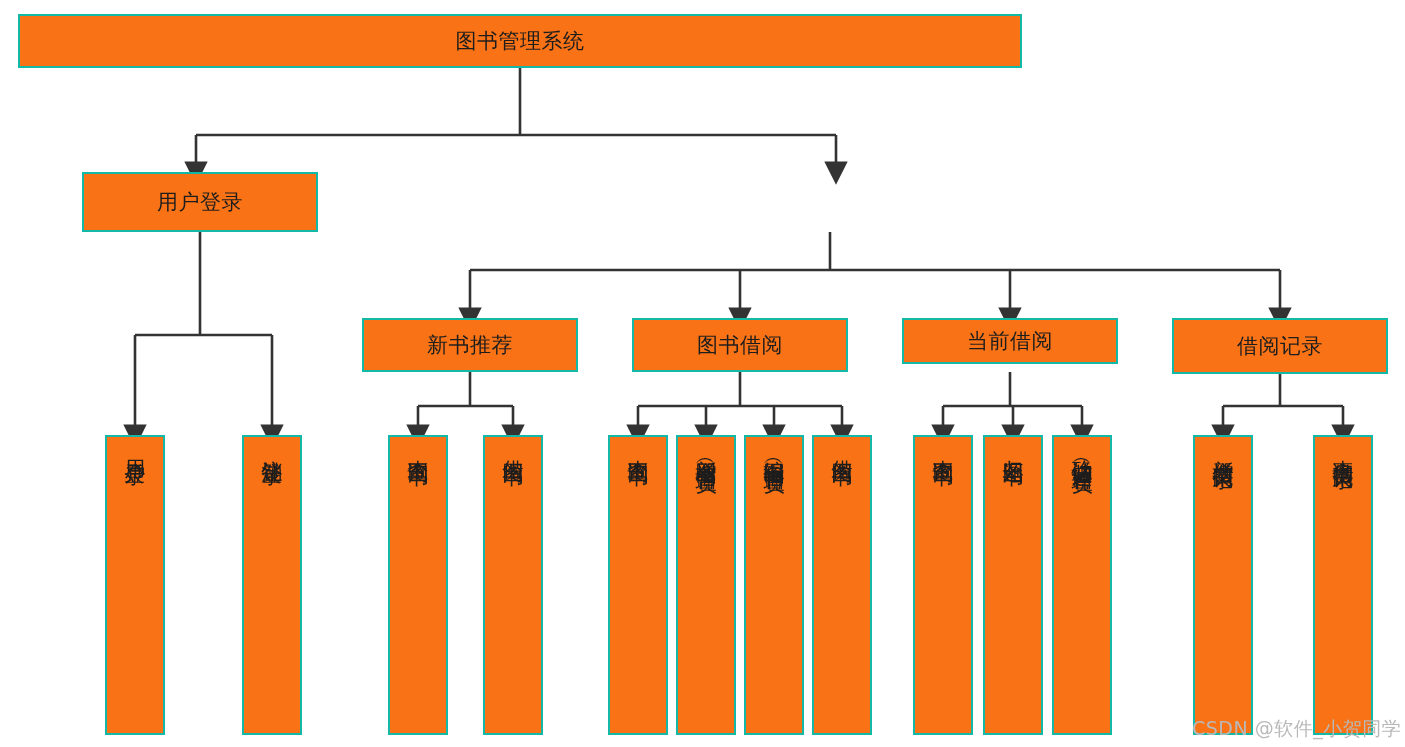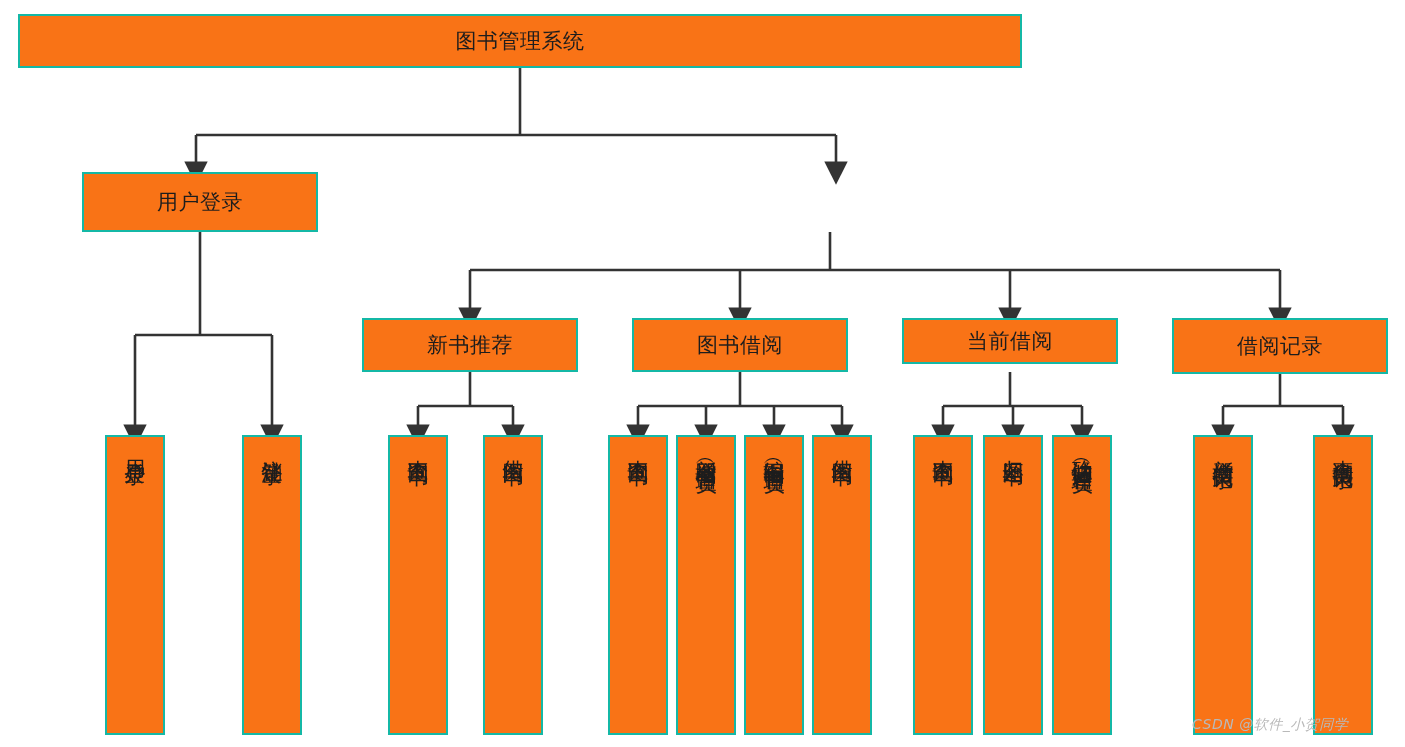--- a/index.html
+++ b/index.html
@@ -50,26 +50,25 @@
     text-orientation:upright;
     font-size:21px;
     line-height:1.05;
     letter-spacing:2px;
     white-space:normal;
     max-height:285px;
   }
   .node.vert.tall .lbl{ max-height:292px; }
   .watermark{
     position:absolute;
-    font-size:14px;
+    font-size:19px;
     color:#b9b9b9;
     white-space:nowrap;
     z-index:3;
     letter-spacing:0.5px;
-    font-style:italic;
   }
 </style>
 </head>
 <body>
 
 <div id="canvas">
 
   <svg class="edges" viewBox="0 0 1405 747">
     <defs>
       <marker id="arrow" markerWidth="9" markerHeight="9" refX="1" refY="4.5" orient="auto" markerUnits="strokeWidth">

